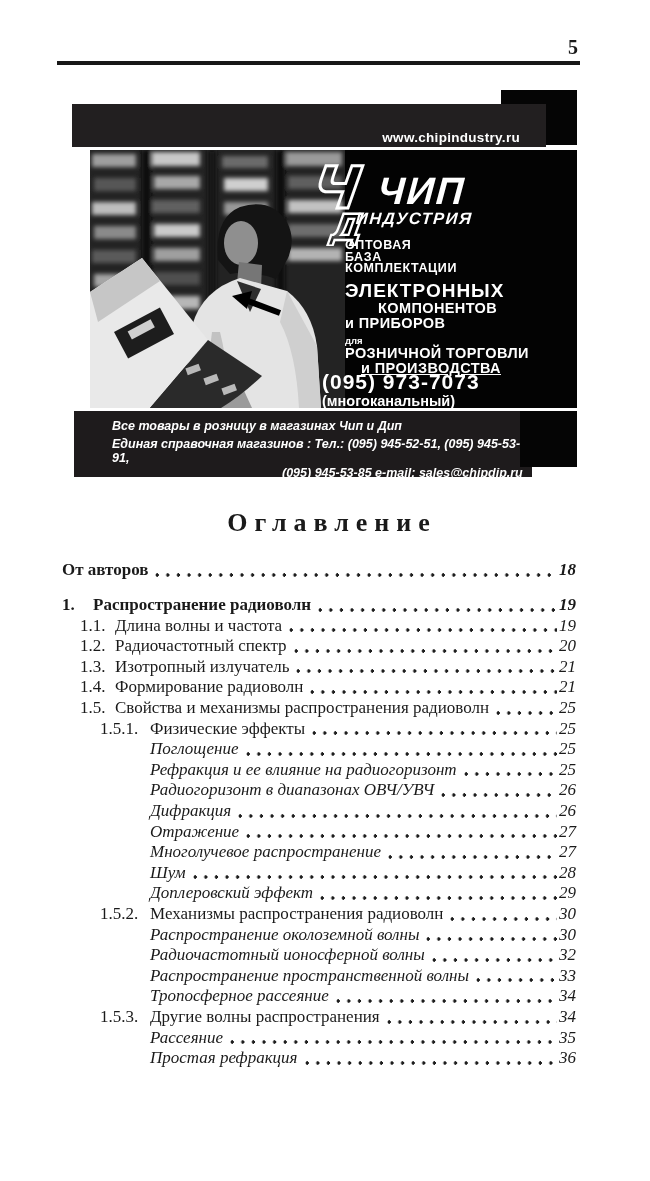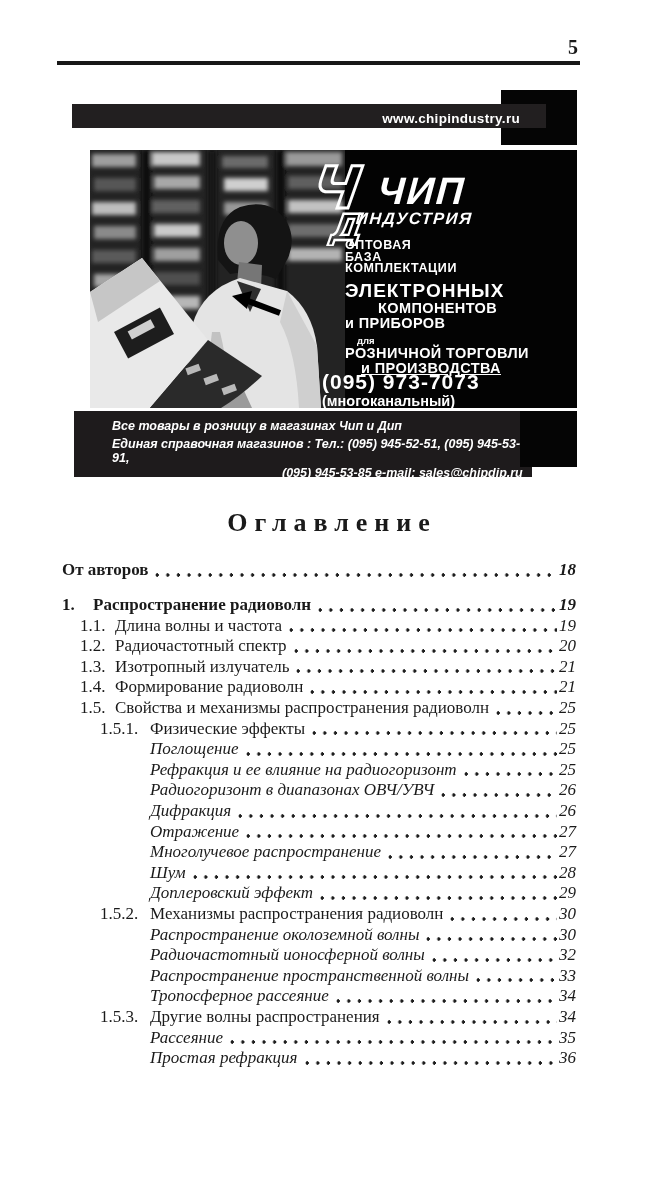--- a/index.html
+++ b/index.html
@@ -6,36 +6,36 @@
   .page{position:relative;width:650px;height:1181px;background:#ffffff;margin:0 auto;
         font-family:"Liberation Serif",serif;color:#1a1a1a;overflow:hidden;}
 
   
   .pg-num{position:absolute;top:36px;right:72px;font-size:20px;font-weight:bold;}
   .head-rule{position:absolute;left:57px;top:61px;width:523px;height:4px;background:#181818;}
 
   
   .ad{position:absolute;left:62px;top:90px;width:515px;height:388px;font-family:"Liberation Sans",sans-serif;}
   .ad-sq{position:absolute;left:439px;top:0;width:76px;height:55px;background:#050505;}
-  .ad-topbar{position:absolute;left:10px;top:14px;width:474px;height:24px;background:#221f20;}
+  .ad-topbar{position:absolute;left:10px;top:14px;width:474px;height:43px;background:#221f20;}
   .ad-url{position:absolute;right:26px;bottom:2px;color:#ffffff;font-weight:bold;font-size:13.5px;letter-spacing:.3px;}
   .ad-main{position:absolute;left:28px;top:60px;width:487px;height:258px;background:#030303;}
   .ad-photo{position:absolute;left:0;top:0;width:255px;height:258px;}
   .ad-monogram{position:absolute;left:218px;top:4px;}
   .logo-chip{position:absolute;left:288px;top:22px;color:#fff;font-size:38px;font-weight:900;
              font-style:italic;letter-spacing:2px;transform:skewX(-4deg);line-height:1;}
   .logo-ind{position:absolute;left:266px;top:60px;color:#fff;font-size:16.5px;font-weight:bold;
             font-style:italic;letter-spacing:1.5px;transform:skewX(-4deg);line-height:1;}
   .ad-text{position:absolute;left:255px;top:90px;color:#fff;font-weight:bold;}
   .t-small{font-size:12.5px;line-height:11.5px;letter-spacing:.6px;}
   .t-big{font-size:19px;line-height:18px;margin-top:7px;letter-spacing:1px;}
   .t-med{font-size:14.5px;line-height:14px;margin-top:1px;letter-spacing:.4px;}
   .ind1{margin-left:33px;}
   .ind2{margin-left:16px;text-decoration:underline;}
-  .t-tiny{font-size:9.5px;line-height:9px;margin-top:6px;padding-left:12px;}
+  .t-tiny{font-size:9.5px;line-height:9px;margin-top:6px;}
   .ad-phone{position:absolute;left:232px;top:220px;color:#fff;font-size:21px;font-weight:bold;letter-spacing:1px;}
   .ad-phone-note{position:absolute;left:232px;top:243px;color:#fff;font-size:14.5px;font-weight:bold;}
   .ad-botbar{position:absolute;left:12px;top:321px;width:458px;height:66px;background:#1e1b1c;color:#fff;
              font-style:italic;font-weight:bold;font-size:12.5px;}
   .ad-botsq{position:absolute;left:458px;top:321px;width:57px;height:56px;background:#050505;}
   .fl1{margin:8px 0 0 38px;}
   .fl2{margin:4px 0 0 38px;}
   .fl3{margin:1px 0 0 208px;}
 
   

